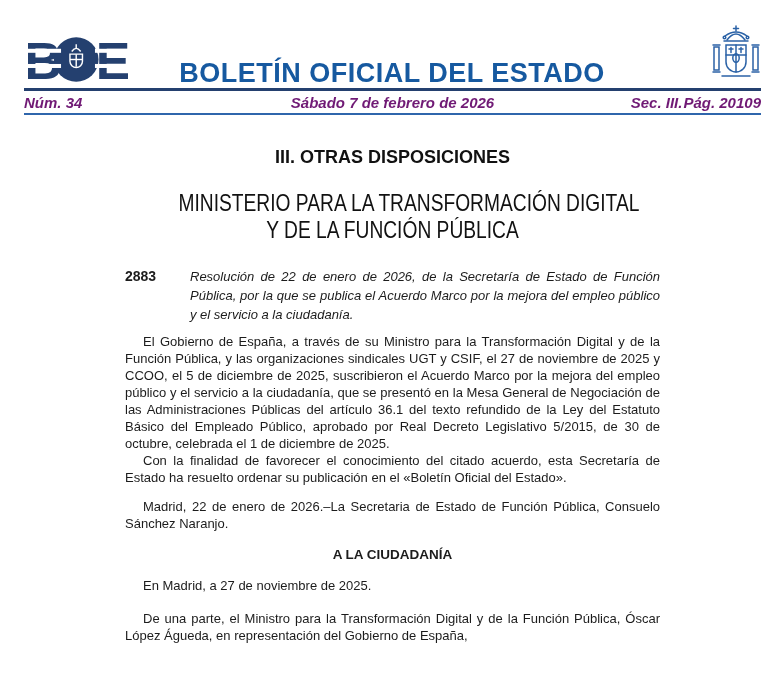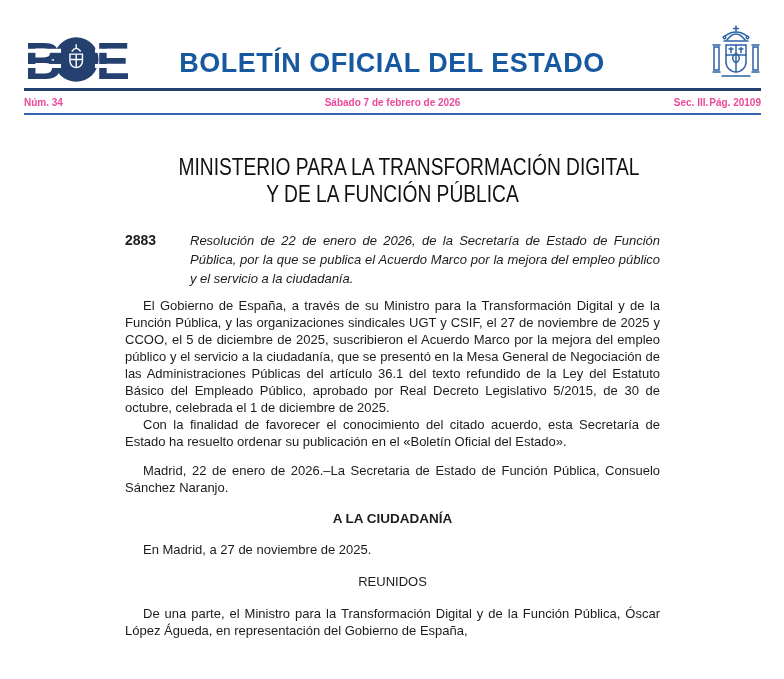--- a/index.html
+++ b/index.html
@@ -10,34 +10,34 @@
     position:relative;
     margin:0 auto;
     overflow:hidden;
     font-family:"Liberation Sans", sans-serif;
     color:#1c1c1c;
   }
   
   .masthead { position:absolute; left:0; top:0; width:784px; height:88px; }
   .boe-logo { position:absolute; left:28px; top:36px; }
   .boe-title {
-    position:absolute; left:0; right:0; top:48px;
+    position:absolute; left:0; right:0; top:58px;
     text-align:center;
     font-weight:bold;
     font-size:27px;
     letter-spacing:0.5px;
     color:#1659a0;
   }
   .coat-of-arms { position:absolute; right:24px; top:24px; }
   .rule-dark  { position:absolute; left:24px; right:23px; top:88px;  height:3px; background:#24406f; }
   .rule-light { position:absolute; left:24px; right:23px; top:113px; height:2px; background:#2f66ac; }
   .info-row {
     position:absolute; left:24px; right:23px; top:93px; height:19px;
     display:grid; grid-template-columns:1fr auto 1fr; align-items:center;
-    font-weight:bold; font-size:10px; color:#ec4899;
+    font-weight:bold; font-size:15px; color:#701a75;font-style:italic;
   }
   .info-left  { text-align:left; }
   .info-center{ text-align:center; }
   .info-right { text-align:right; display:flex; justify-content:flex-end; gap:1px; }
   
   .content { position:absolute; left:125px; top:132px; width:535px; }
   .section-heading {
     text-align:center; font-weight:bold; font-size:18px;
     margin-top:15px; color:#111;
   }
@@ -130,35 +130,35 @@
     <span class="info-right">
       <span>Sec. III.</span>
       <span>Pág. 20109</span>
     </span>
   </div>
 
   <div class="rule-light"></div>
 
   <div class="content">
 
+    <div class="section-heading">III. OTRAS DISPOSICIONES</div>
 
     <div class="ministry">MINISTERIO PARA LA TRANSFORMACIÓN DIGITAL</div>
     <div class="ministry" style="margin-top:0;">Y DE LA FUNCIÓN PÚBLICA</div>
 
     <div class="item-row">
       <div class="item-number">2883</div>
       <div class="item-summary">Resolución de 22 de enero de 2026, de la Secretaría de Estado de Función Pública, por la que se publica el Acuerdo Marco por la mejora del empleo público y el servicio a la ciudadanía.</div>
     </div>
 
     <p class="para p1">El Gobierno de España, a través de su Ministro para la Transformación Digital y de la Función Pública, y las organizaciones sindicales UGT y CSIF, el 27 de noviembre de 2025 y CCOO, el 5 de diciembre de 2025, suscribieron el Acuerdo Marco por la mejora del empleo público y el servicio a la ciudadanía, que se presentó en la Mesa General de Negociación de las Administraciones Públicas del artículo 36.1 del texto refundido de la Ley del Estatuto Básico del Empleado Público, aprobado por Real Decreto Legislativo 5/2015, de 30 de octubre, celebrada el 1 de diciembre de 2025.</p>
     <p class="para">Con la finalidad de favorecer el conocimiento del citado acuerdo, esta Secretaría de Estado ha resuelto ordenar su publicación en el «Boletín Oficial del Estado».</p>
     <p class="para p3">Madrid, 22 de enero de 2026.–La Secretaria de Estado de Función Pública, Consuelo Sánchez Naranjo.</p>
 
     <div class="agreement-heading" style="margin-top:14px;">A LA CIUDADANÍA</div>
 
     <p class="para p4">En Madrid, a 27 de noviembre de 2025.</p>
 
-    <div class="reunidos">REUNIDOS</div>
 
     <p class="para p5">De una parte, el Ministro para la Transformación Digital y de la Función Pública, Óscar López Águeda, en representación del Gobierno de España,</p>
 
   </div>
 </div>
 
 </body></html>

